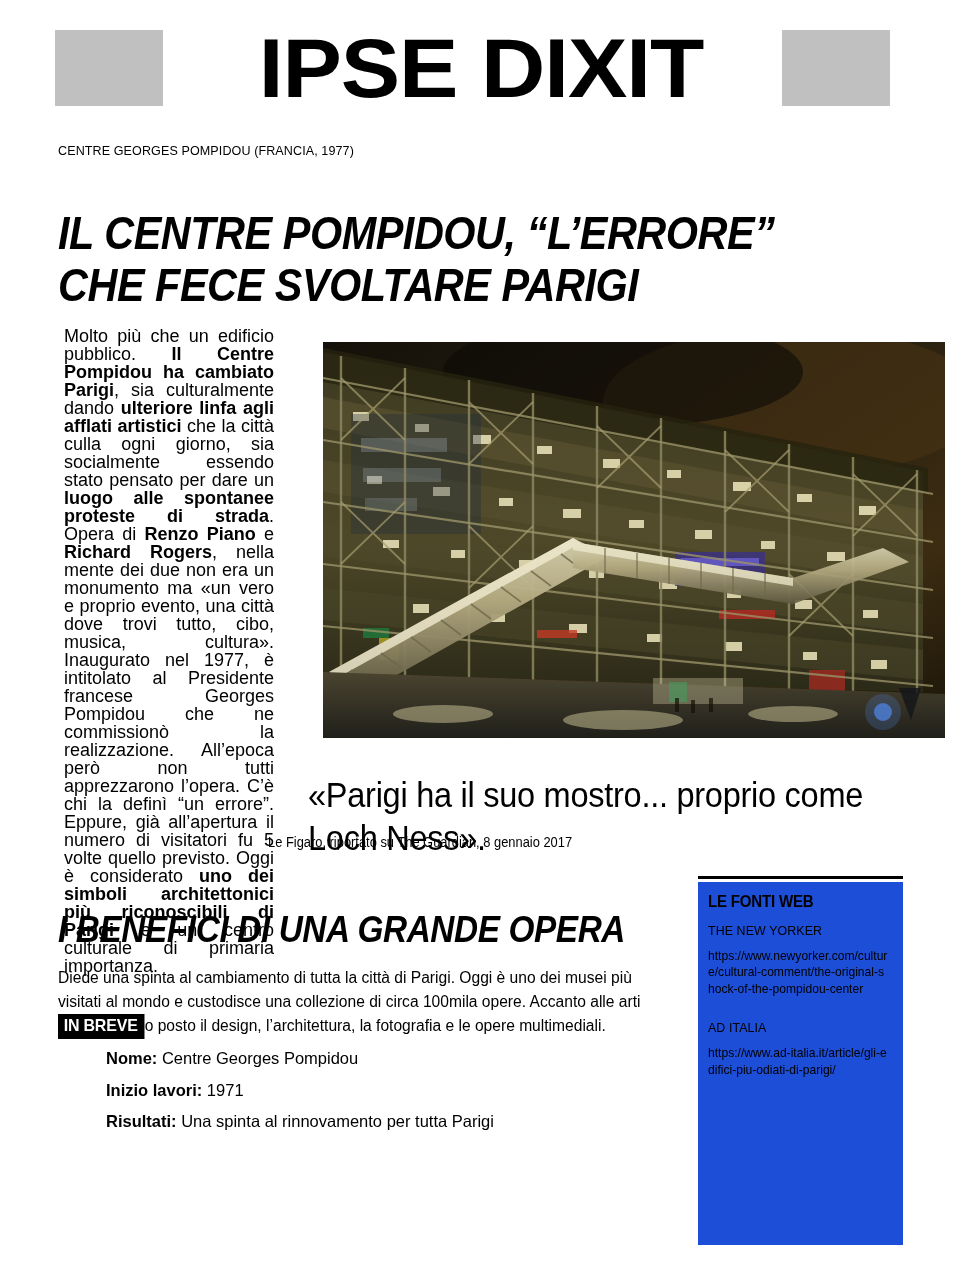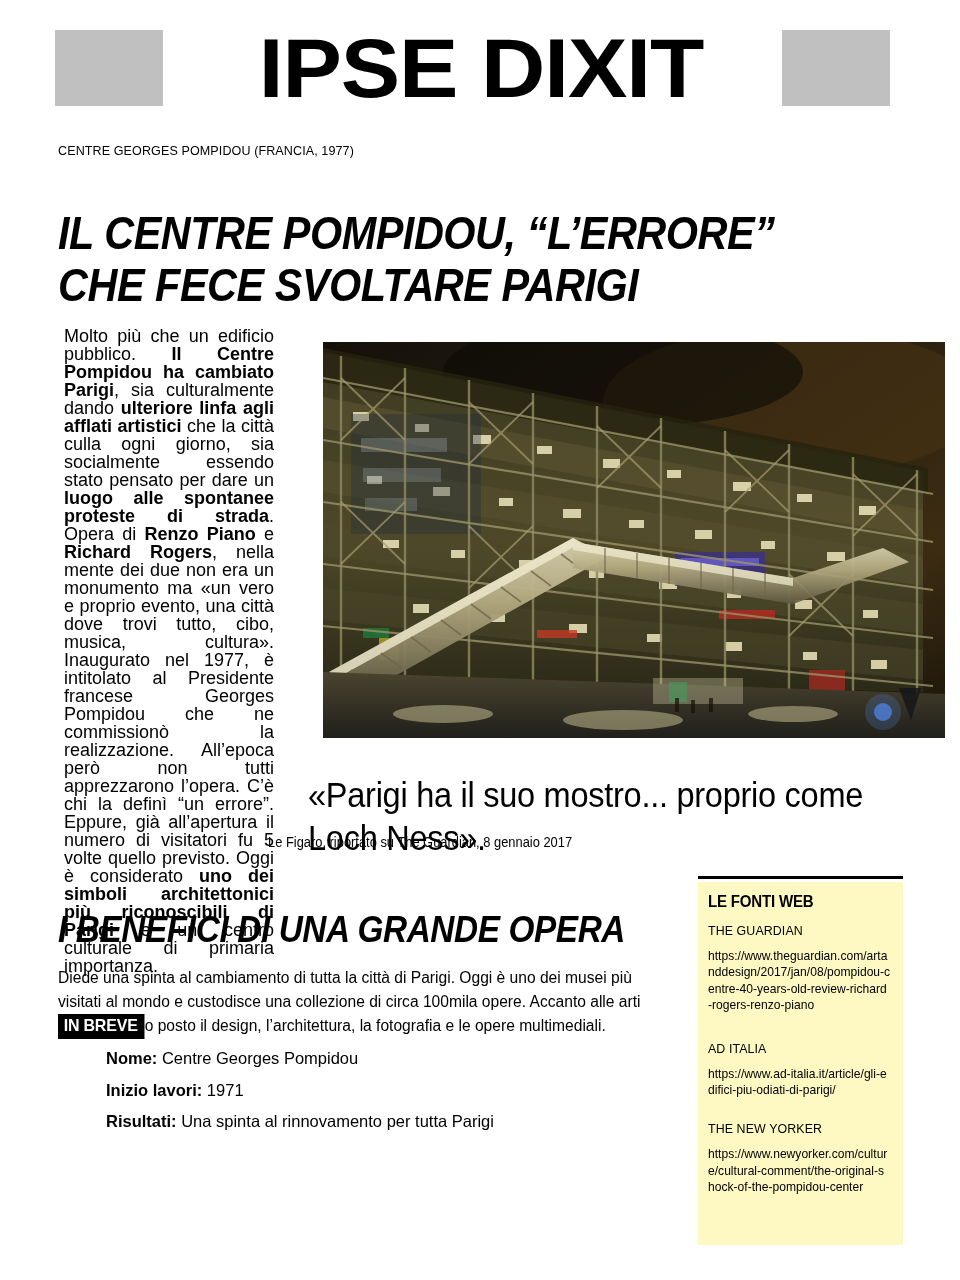--- a/index.html
+++ b/index.html
@@ -194,21 +194,21 @@
     width: 205px;
     height: 3px;
     background: #000000;
   }
   .sidebar {
     position: absolute;
     left: 698px;
     top: 882px;
     width: 205px;
     height: 363px;
-    background: #fef9c3;
+    background: #1d4ed8;
     padding: 10px 12px 0 10px;
     box-sizing: border-box;
   }
   .sidebar-title {
     font-weight: bold;
     font-size: 16px;
     line-height: 20px;
     letter-spacing: -0.2px;
     transform: scaleX(0.94);
     transform-origin: left top;
@@ -441,26 +441,22 @@
 <div class="facts" id="facts-list">
     <div class="fact-row"><span class="fact-label">Nome:</span><span class="fact-value"> Centre Georges Pompidou</span></div>
     <div class="fact-row"><span class="fact-label">Inizio lavori:</span><span class="fact-value"> 1971</span></div>
     <div class="fact-row"><span class="fact-label">Risultati:</span><span class="fact-value"> Una spinta al rinnovamento per tutta Parigi</span></div>
   </div>
 
 <div class="sidebar-rule"></div>
 <aside class="sidebar">
   <div class="sidebar-title">LE FONTI WEB</div>
   <div id="sources-list">
-      <div class="src-block first">
-        <div class="src-name">THE GUARDIAN</div>
-        <div class="src-url">https://www.theguardian.com/artanddesign/2017/jan/08/pompidou-centre-40-years-old-review-richard-rogers-renzo-piano</div>
+      <div class="src-block">
+        <div class="src-name">THE NEW YORKER</div>
+        <div class="src-url">https://www.newyorker.com/culture/cultural-comment/the-original-shock-of-the-pompidou-center</div>
       </div>
       <div class="src-block">
         <div class="src-name">AD ITALIA</div>
         <div class="src-url">https://www.ad-italia.it/article/gli-edifici-piu-odiati-di-parigi/</div>
       </div>
-      <div class="src-block">
-        <div class="src-name">THE NEW YORKER</div>
-        <div class="src-url">https://www.newyorker.com/culture/cultural-comment/the-original-shock-of-the-pompidou-center</div>
-      </div>
     </div>
 </aside>
 
 </body></html>

